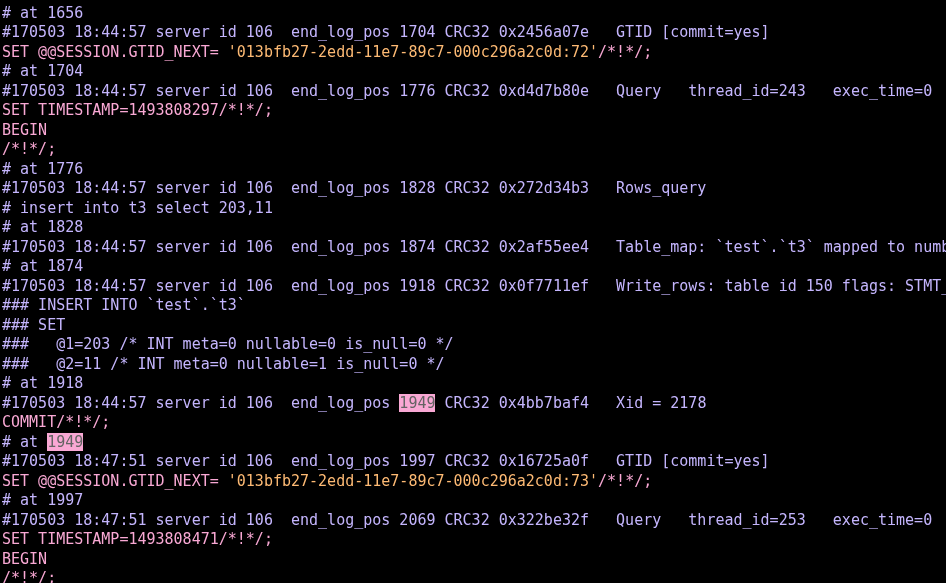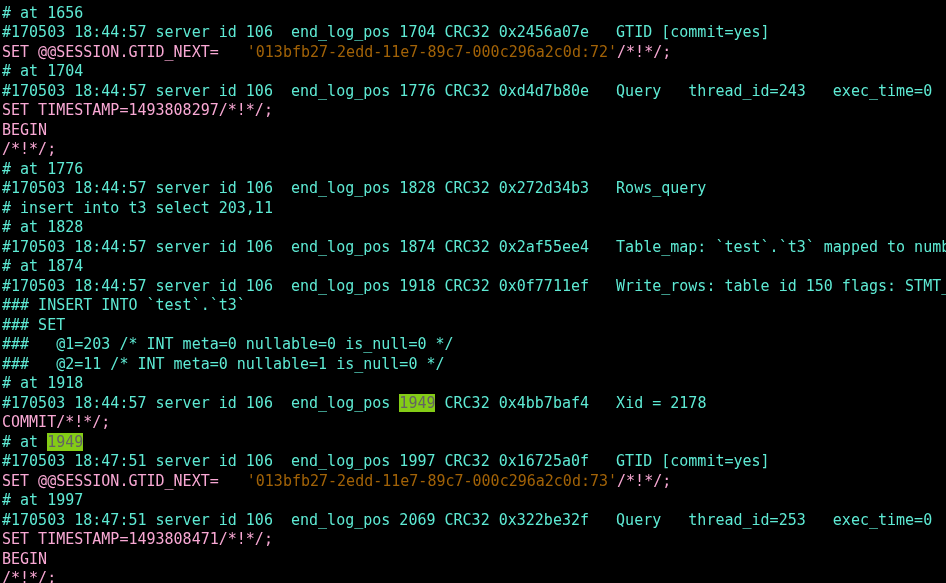--- a/index.html
+++ b/index.html
@@ -25,25 +25,25 @@
     left: 2px;
     top: -16px;   
     width: 1800px;
   }
   .line {
     height: 19.5px;
     white-space: pre;
     overflow: visible;
   }
   
-  .c-blue   { color: #5eead4; }
+  .c-blue   { color: #c4b5fd; }
   .c-white  { color: #f9a8d4; }
-  .c-red    { color: #a16207; margin-left: 19px; }
+  .c-red    { color: #fdba74; }
   .hl {
-    background: #84cc16;
+    background: #f9a8d4;
     color: #636363;
   }
 </style>
 </head>
 <body>
 
 <div id="terminal">
   <div id="screen"><div class="line"><span class="c-white">/*!*/;</span></div><div class="line"><span class="c-blue"># at 1656</span></div><div class="line"><span class="c-blue">#170503 18:44:57 server id 106  end_log_pos 1704 CRC32 0x2456a07e   GTID [commit=yes]</span></div><div class="line"><span class="c-white">SET @@SESSION.GTID_NEXT= </span><span class="c-red">'013bfb27-2edd-11e7-89c7-000c296a2c0d:72'</span><span class="c-white">/*!*/;</span></div><div class="line"><span class="c-blue"># at 1704</span></div><div class="line"><span class="c-blue">#170503 18:44:57 server id 106  end_log_pos 1776 CRC32 0xd4d7b80e   Query   thread_id=243   exec_time=0</span></div><div class="line"><span class="c-white">SET TIMESTAMP=1493808297/*!*/;</span></div><div class="line"><span class="c-white">BEGIN</span></div><div class="line"><span class="c-white">/*!*/;</span></div><div class="line"><span class="c-blue"># at 1776</span></div><div class="line"><span class="c-blue">#170503 18:44:57 server id 106  end_log_pos 1828 CRC32 0x272d34b3   Rows_query</span></div><div class="line"><span class="c-blue"># insert into t3 select 203,11</span></div><div class="line"><span class="c-blue"># at 1828</span></div><div class="line"><span class="c-blue">#170503 18:44:57 server id 106  end_log_pos 1874 CRC32 0x2af55ee4   Table_map: `test`.`t3` mapped to number 150</span></div><div class="line"><span class="c-blue"># at 1874</span></div><div class="line"><span class="c-blue">#170503 18:44:57 server id 106  end_log_pos 1918 CRC32 0x0f7711ef   Write_rows: table id 150 flags: STMT_END_F</span></div><div class="line"><span class="c-blue">### INSERT INTO `test`.`t3`</span></div><div class="line"><span class="c-blue">### SET</span></div><div class="line"><span class="c-blue">###   @1=203 /* INT meta=0 nullable=0 is_null=0 */</span></div><div class="line"><span class="c-blue">###   @2=11 /* INT meta=0 nullable=1 is_null=0 */</span></div><div class="line"><span class="c-blue"># at 1918</span></div><div class="line"><span class="c-blue">#170503 18:44:57 server id 106  end_log_pos </span><span class="c-blue hl">1949</span><span class="c-blue"> CRC32 0x4bb7baf4   Xid = 2178</span></div><div class="line"><span class="c-white">COMMIT/*!*/;</span></div><div class="line"><span class="c-blue"># at </span><span class="c-blue hl">1949</span></div><div class="line"><span class="c-blue">#170503 18:47:51 server id 106  end_log_pos 1997 CRC32 0x16725a0f   GTID [commit=yes]</span></div><div class="line"><span class="c-white">SET @@SESSION.GTID_NEXT= </span><span class="c-red">'013bfb27-2edd-11e7-89c7-000c296a2c0d:73'</span><span class="c-white">/*!*/;</span></div><div class="line"><span class="c-blue"># at 1997</span></div><div class="line"><span class="c-blue">#170503 18:47:51 server id 106  end_log_pos 2069 CRC32 0x322be32f   Query   thread_id=253   exec_time=0</span></div><div class="line"><span class="c-white">SET TIMESTAMP=1493808471/*!*/;</span></div><div class="line"><span class="c-white">BEGIN</span></div><div class="line"><span class="c-white">/*!*/;</span></div></div>
 </div>
 

